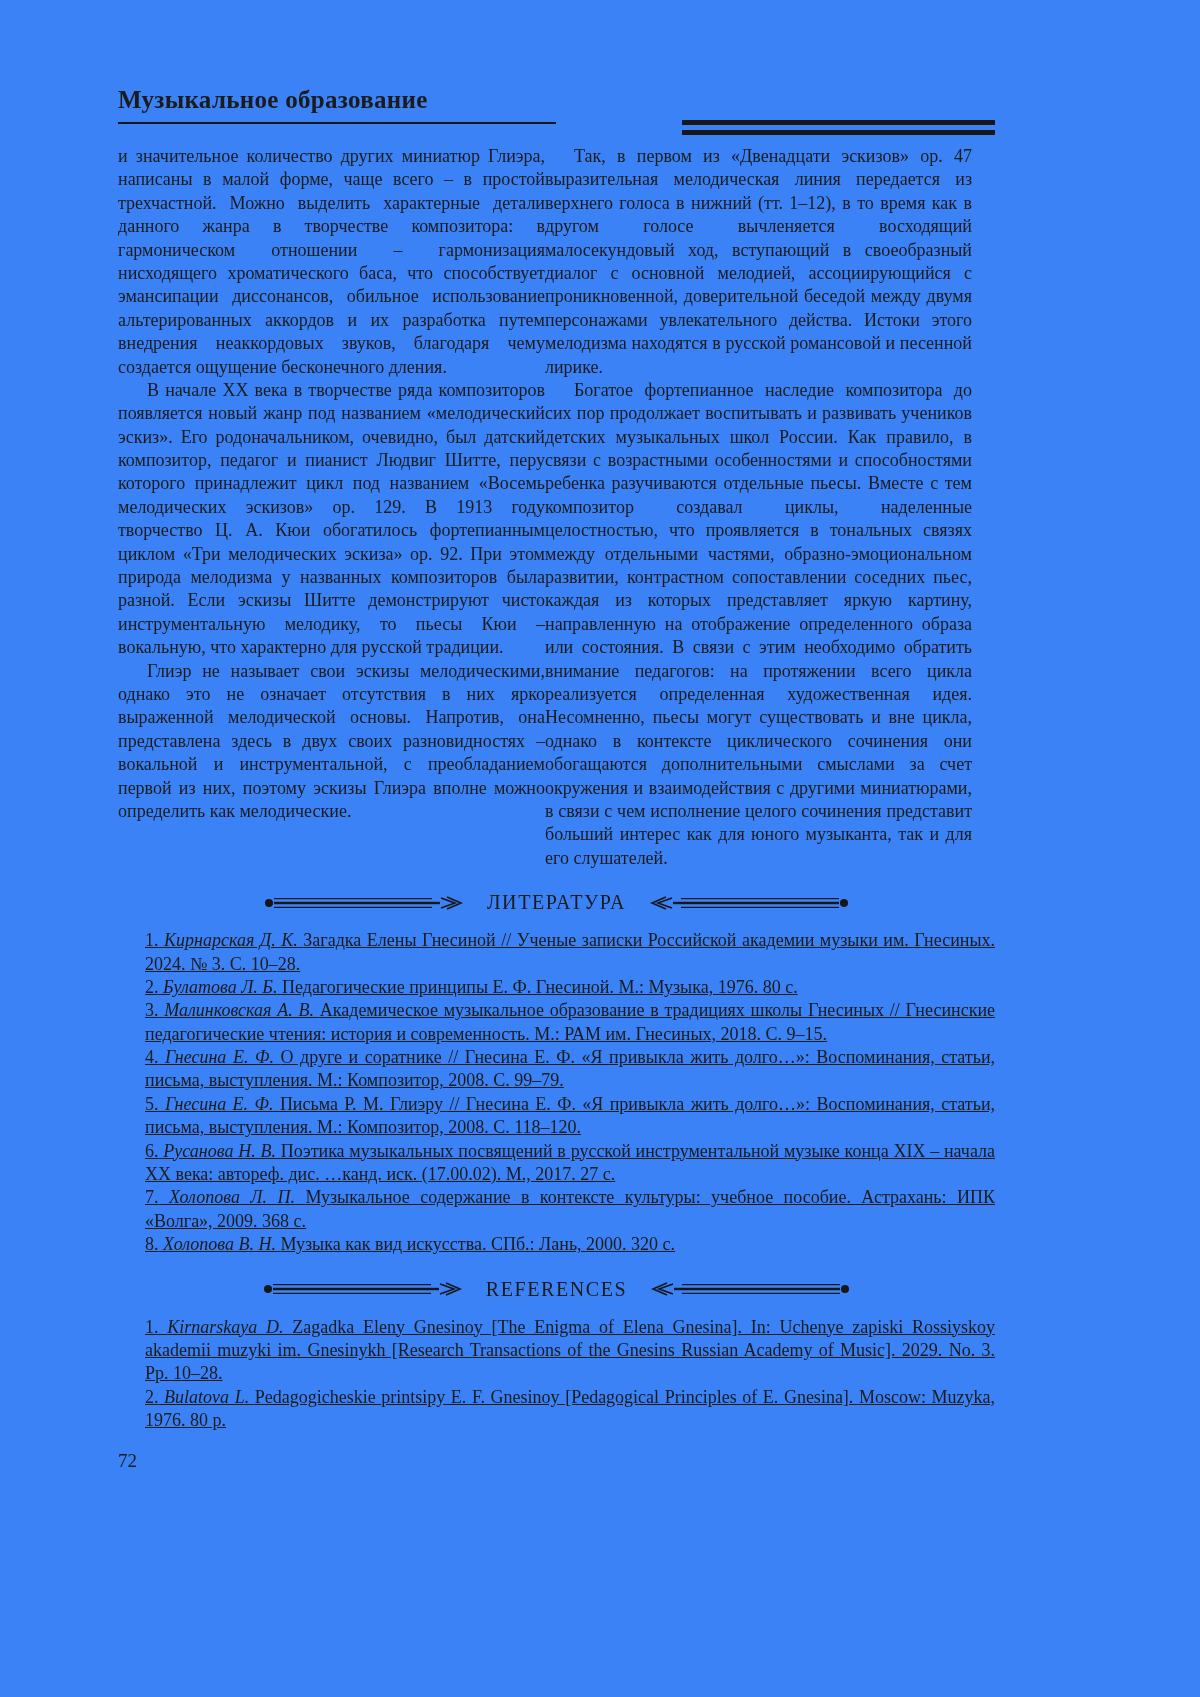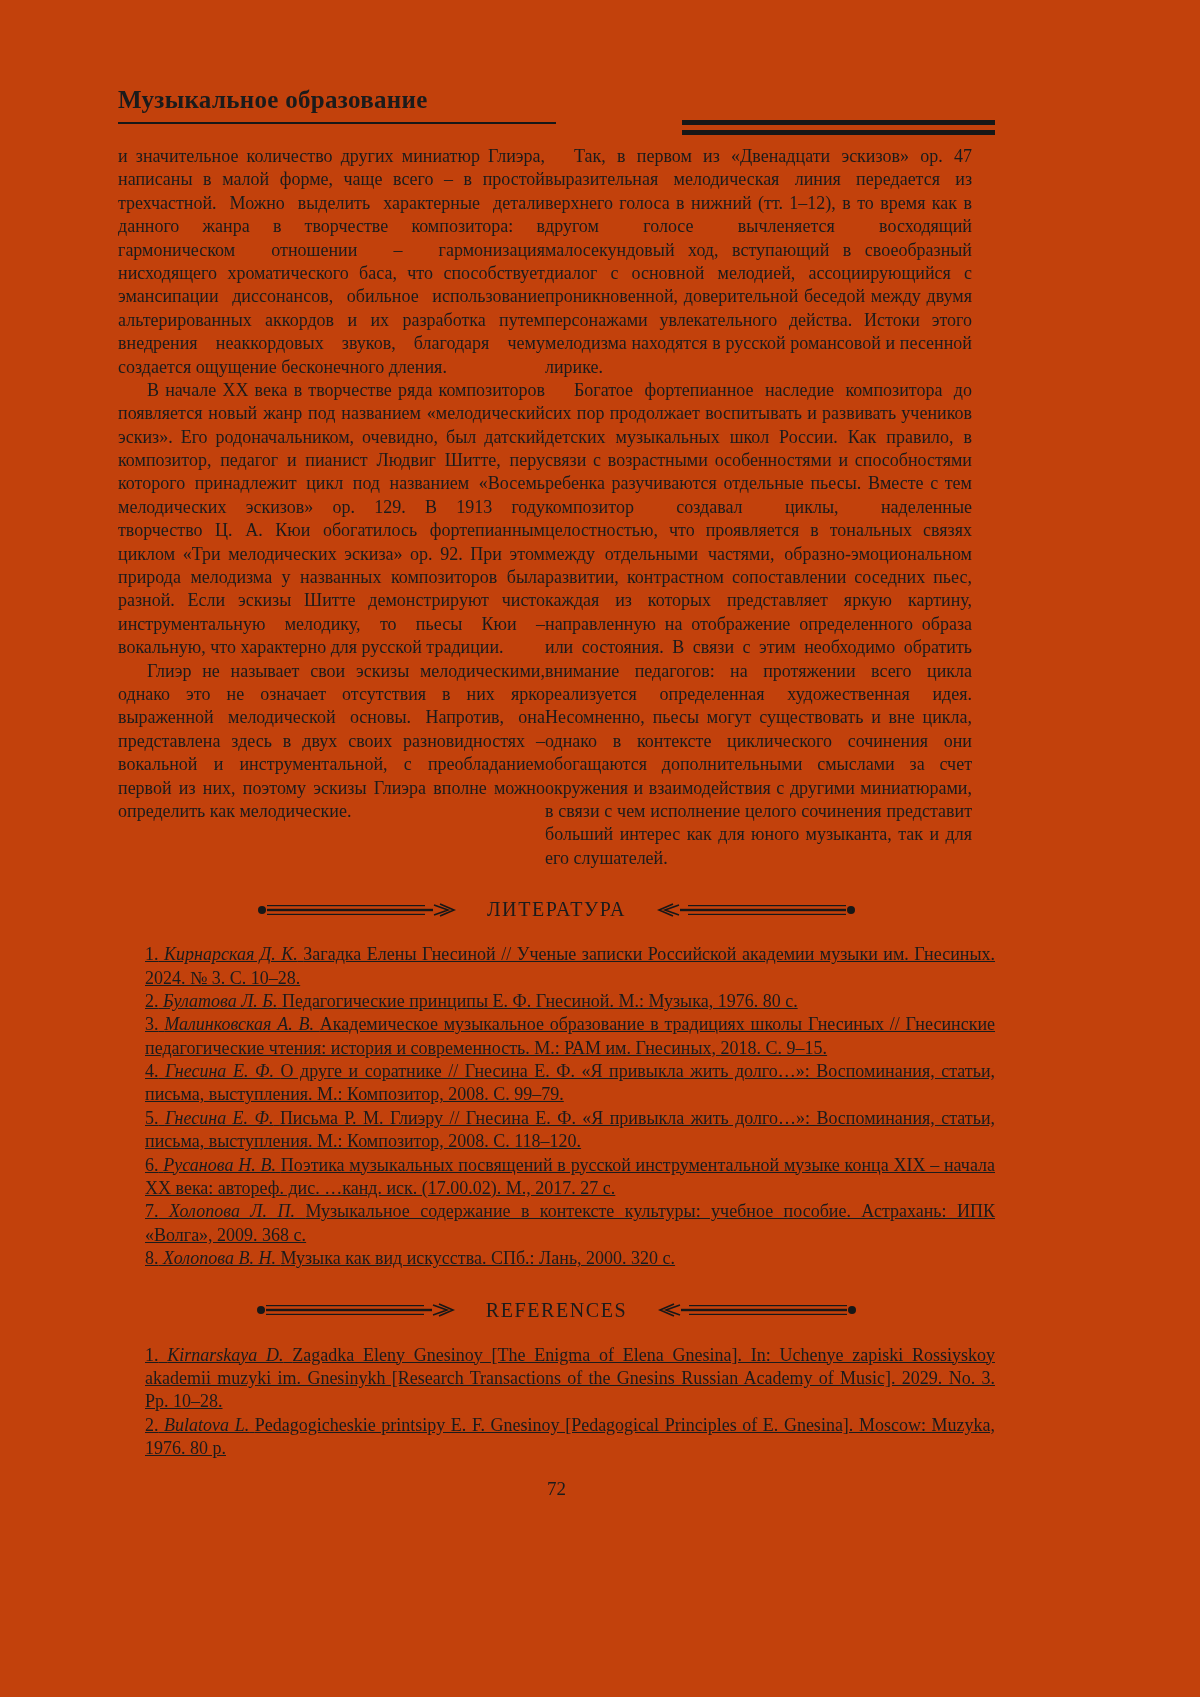--- a/index.html
+++ b/index.html
@@ -5,21 +5,21 @@
   html, body {
     margin: 0;
     padding: 0;
     background: #ffffff;
   }
   .page {
     position: relative;
     width: 1200px;
     height: 1697px;
     box-sizing: border-box;
-    background: #c2410c;
+    background: #3b82f6;
     color: #1b1b1b;
     font-family: "Liberation Serif", "DejaVu Serif", serif;
     padding: 86px 205px 0 118px;
     overflow: hidden;
   }
 
   
   .page-header { position: relative; margin-bottom: 21px; }
   .page-title {
     margin: 0 0 8px 0;
@@ -45,21 +45,21 @@
 
   
   .section-heading {
     display: flex;
     align-items: center;
     justify-content: center;
     gap: 24px;
     margin: 21px 0 15px 0;
   }
   .section-heading h2 {
-    margin: 7px;
+    margin: 0;
     font-size: 20px;
     font-weight: normal;
     letter-spacing: 1.6px;
     white-space: nowrap;
   }
   .ornament { display: block; flex: 0 0 auto; }
   .ornament.flip { transform: scaleX(-1); }
 
   
   .bib-list {
@@ -67,21 +67,20 @@
     font-size: 18px;
     line-height: 1.3;
     text-decoration: underline;
   }
   .bib-entry { text-align: justify; }
   .bib-author { font-style: italic; }
 
   
   .page-footer {
     margin-top: 17px;
-    text-align: center;
     font-size: 19px;
   }
 </style>
 </head>
 <body>
 
 <div class="page">
 
   <header class="page-header">
     <h1 class="page-title">Музыкальное образование</h1>

